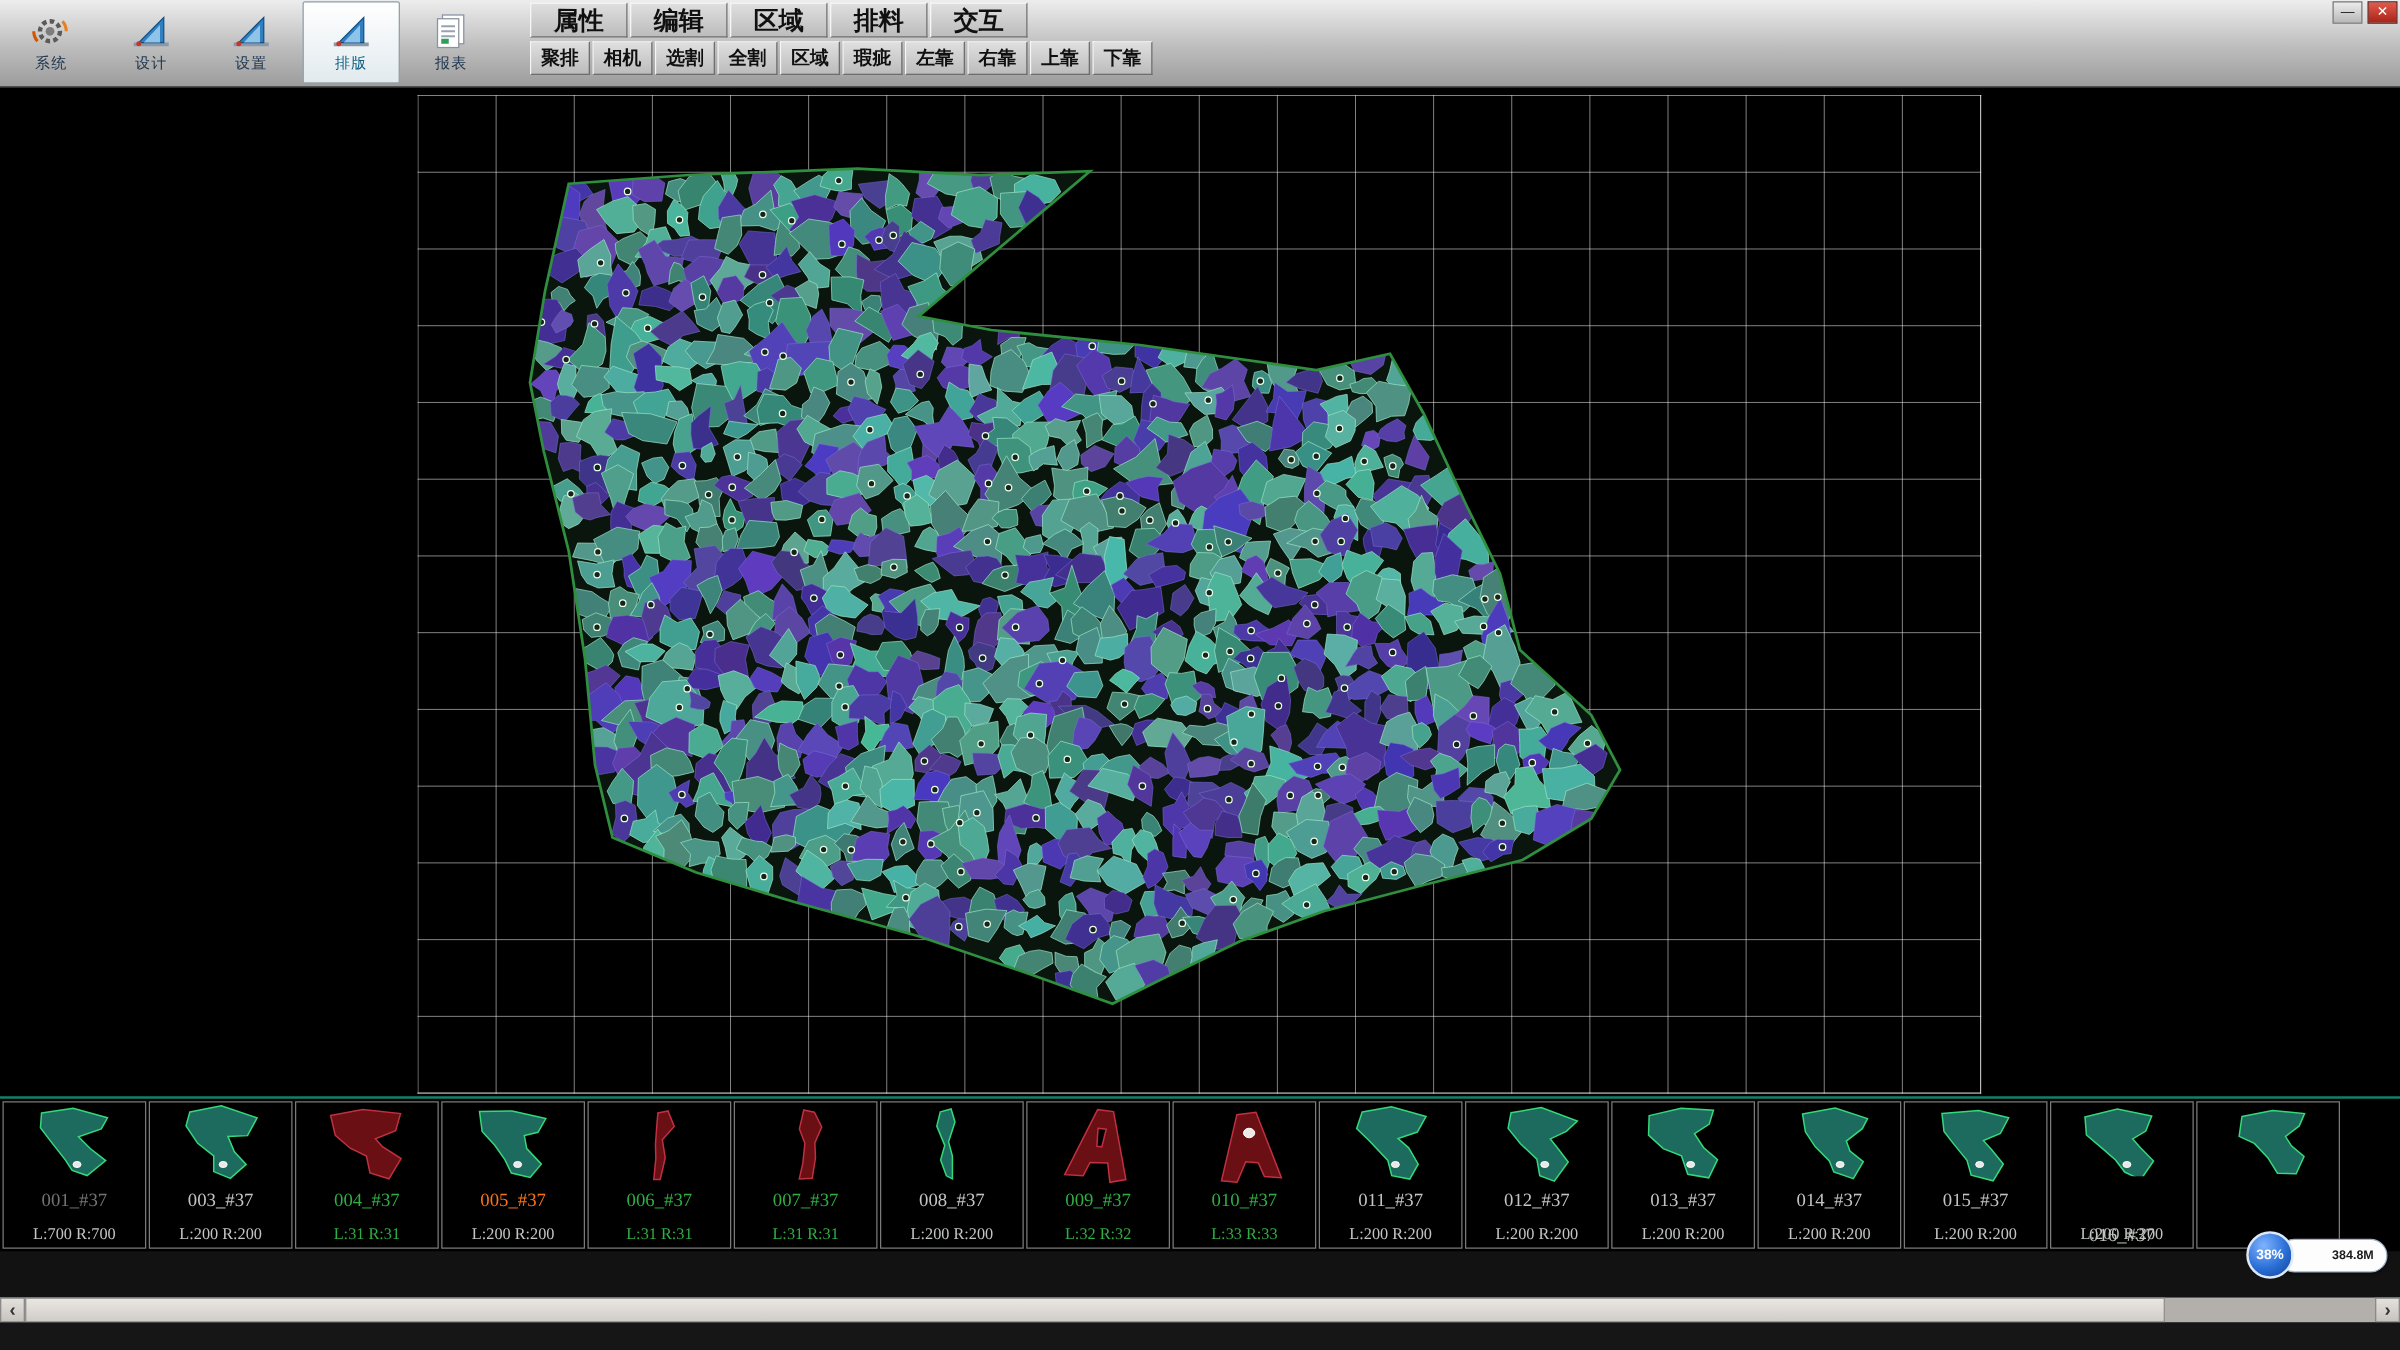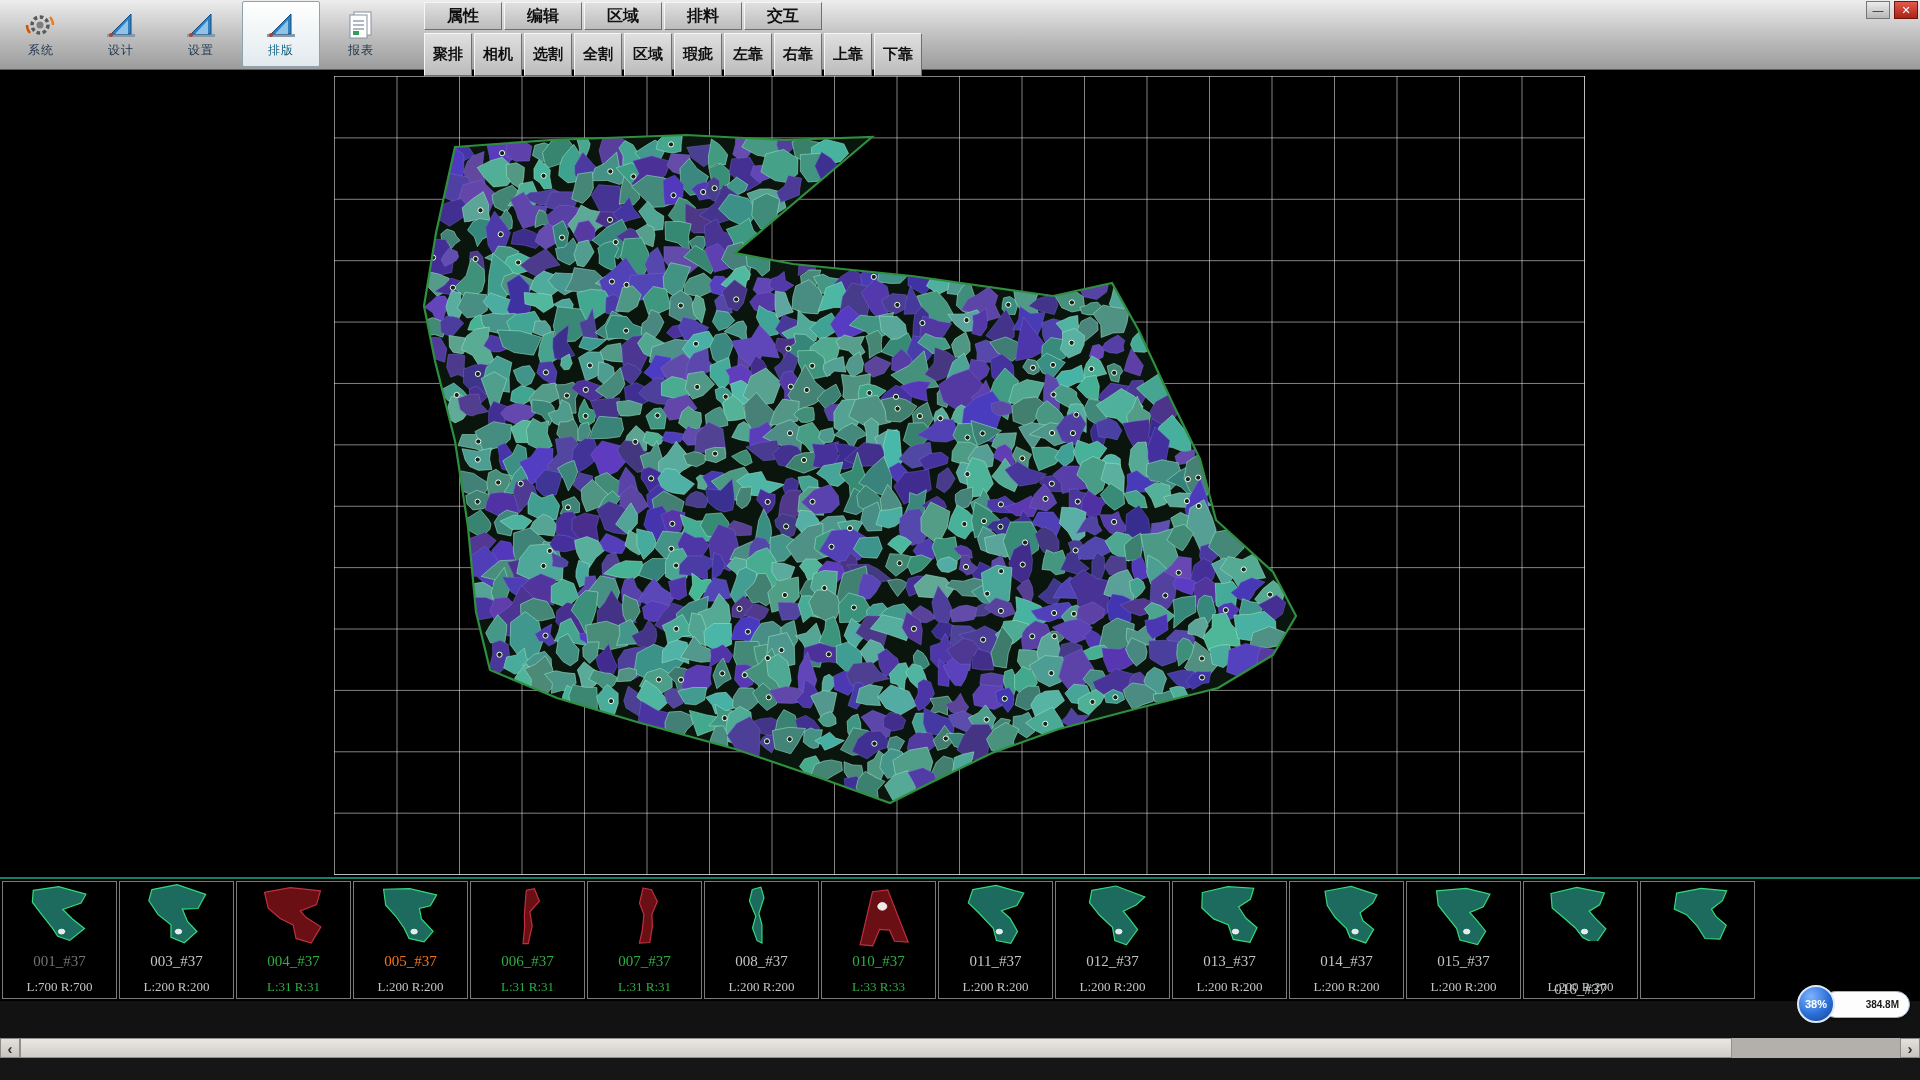--- a/index.html
+++ b/index.html
@@ -15,23 +15,23 @@
   .app-icon{width:78px;height:66px;margin-right:2px;display:flex;flex-direction:column;
     align-items:center;justify-content:center;gap:2px;border:1px solid transparent;cursor:default;}
   .app-icon.selected{background:linear-gradient(#ffffff,#e2eaee);border:1px solid #8fa3ad;border-radius:2px;}
   .app-icon-label{font-size:12px;color:#20374f;letter-spacing:1px;}
   .app-icon.selected .app-icon-label{color:#0e5f82;}
   .menus{position:absolute;left:424px;top:0;}
   .menu-tabs{display:flex;margin-top:2px;}
   .btn3d{background:linear-gradient(#dfdfdf,#bcbcbc);border:1px solid;
     border-color:#f6f6f6 #6e6e6e #6e6e6e #f6f6f6;margin-right:2px;
     display:flex;align-items:center;justify-content:center;color:#101010;font-weight:bold;}
-  .menu-tab{width:78px;height:28px;font-size:16px;}
+  .menu-tab{width:78px;height:28px;font-size:20px;}
   .tool-row{display:flex;margin-top:3px;}
-  .tool-btn{width:48px;height:43px;font-size:15px;}
+  .tool-btn{width:48px;height:27px;font-size:15px;}
   .win-controls{position:absolute;right:2px;top:1px;display:flex;gap:4px;}
   .win-btn{width:24px;height:18px;display:flex;align-items:center;justify-content:center;
     font-size:11px;line-height:1;cursor:default;}
   .win-btn.min{background:linear-gradient(#ececec,#b8b8b8);border:1px solid #777;color:#1a1a1a;}
   .win-btn.close{background:linear-gradient(#e25a4c,#a82418);border:1px solid #6d130c;color:#fff;}
 
   
   .canvas{position:absolute;left:0;top:70px;width:1920px;height:807px;background:#000;overflow:hidden;}
   .grid-area{position:absolute;left:334px;top:6px;width:1251px;height:799px;
     background-image:
@@ -1168,20 +1168,27 @@
       </div>
       <div class="piece-cell">
         <svg width="108" height="70">
           <path d="M46.9,6.7L55.7,5.2L57.8,15.9L51.2,31.2L53.2,42.8L51.5,61.0L46.9,58.1L43.5,45.1L47.9,33.7L43.0,17.8Z" fill-rule="evenodd" fill="#1d6b5e" stroke="#35d97a" stroke-width="1.2" transform="rotate(-5.4 54 35)"></path>
         </svg>
         <div class="piece-label" style="color: rgb(194, 198, 194);">008_#37</div>
         <div class="piece-lr" style="color: rgb(194, 198, 194);">L:200 R:200</div>
       </div>
       <div class="piece-cell">
         <svg width="108" height="70">
+          <path d="M29.3,60.5L50.0,6.0L62.8,6.2L78.4,59.2L65.9,62.7L62.6,47.6L48.4,48.6L44.1,59.8Z M51.9,20.8L58.5,20.8L56.5,35.2L52.5,35.2Z" fill-rule="evenodd" fill="#6a0f14" stroke="#c03040" stroke-width="1.2" transform="rotate(6.1 54 35)"></path>
+        </svg>
+        <div class="piece-label" style="color: rgb(47, 174, 68);">009_#37</div>
+        <div class="piece-lr" style="color: rgb(47, 174, 68);">L:32 R:32</div>
+      </div>
+      <div class="piece-cell">
+        <svg width="108" height="70">
           <path d="M33.2,61.2L49.4,9.3L64.7,8.5L81.2,62.2L67.7,60.3L63.6,48.9L53.7,47.4L45.6,63.3Z" fill-rule="evenodd" fill="#6a0f14" stroke="#c03040" stroke-width="1.2" transform="rotate(-4.2 54 35)"></path>
           <ellipse cx="57.3" cy="24.4" rx="4.5" ry="3.8" fill="#eceae6" stroke="#ffffff" stroke-width="0.8"></ellipse>
         </svg>
         <div class="piece-label" style="color: rgb(47, 174, 68);">010_#37</div>
         <div class="piece-lr" style="color: rgb(47, 174, 68);">L:33 R:33</div>
       </div>
       <div class="piece-cell">
         <svg width="108" height="70">
           <path d="M29.3,8.9L52.4,3.4L80.5,9.7L74.2,22.5L59.1,28.5L68.0,35.5L76.3,48.2L70.2,60.4L55.7,58.5L51.9,46.5L36.2,31.5L25.6,22.4Z" fill-rule="evenodd" fill="#1d6b5e" stroke="#35d97a" stroke-width="1.2" transform="rotate(3.1 54 35)"></path>
           <ellipse cx="57.3" cy="49.6" rx="3.2" ry="2.4" fill="#e8e8e8" stroke="#ffffff" stroke-width="0.8"></ellipse>

